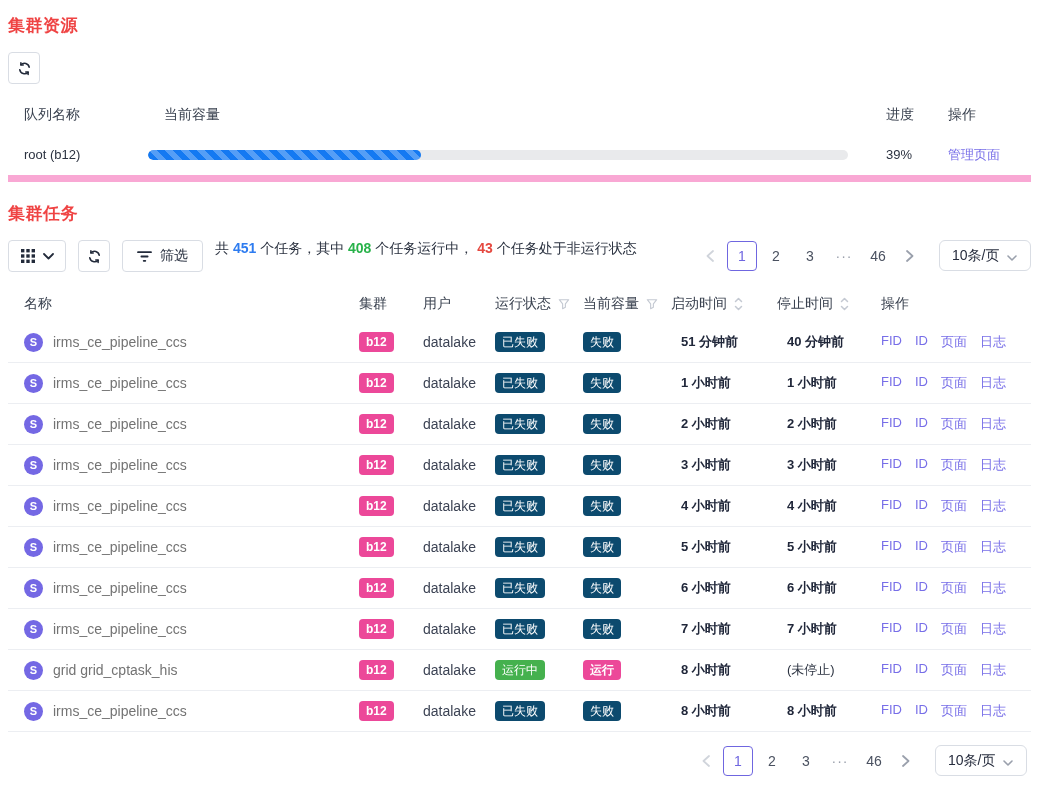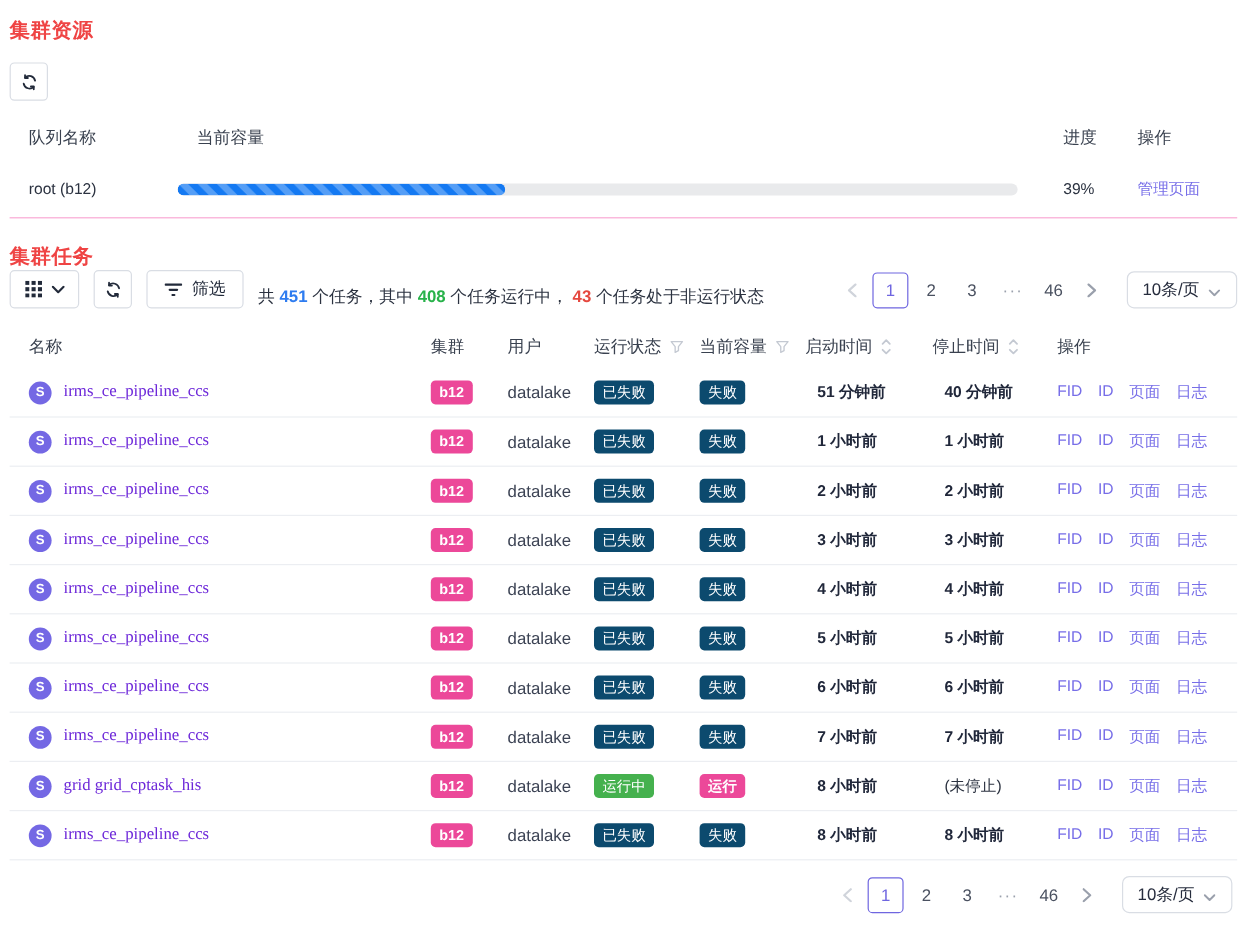--- a/index.html
+++ b/index.html
@@ -24,35 +24,35 @@
 
   
   .res-refresh { margin-top:15px; }
   .res-table { margin-top:12px; }
   .res-row {
     display:grid; grid-template-columns:140px 1fr 62px 99px;
     align-items:center;
   }
   .res-head { height:38px; color:#39414f; }
   .res-head > div { padding-left:16px; }
-  .res-data { height:48px; border-bottom:1px solid #f9a8d4; font-size:13px; color:#2b3240; }
+  .res-data { height:48px; border-bottom:7px solid #f9a8d4; font-size:13px; color:#2b3240; }
   .res-data > div { padding-left:16px; }
   .progress-wrap { padding-left:0 !important; padding-right:22px; }
   .progress-track { width:100%; height:10px; border-radius:5px; background:#e9eaec; overflow:hidden; }
   .progress-fill {
     height:100%; border-radius:5px; background-color:#1479f2;
     background-image:linear-gradient(45deg, rgba(255,255,255,.28) 25%, transparent 25%,
       transparent 50%, rgba(255,255,255,.28) 50%, rgba(255,255,255,.28) 75%, transparent 75%, transparent);
     background-size:16px 16px;
   }
   a.link { color:#776ee8; text-decoration:none; cursor:pointer; }
 
   
   .tasks-title { margin-top:20px; }
-  .toolbar { display:flex; align-items:flex-end; }
+  .toolbar { margin-top:15px; display:flex; align-items:flex-start; }
   .grid-btn { width:58px; margin-right:12px; }
   .tb-refresh { margin-right:12px; }
   .filter-btn { padding:0 14px; margin-right:12px; }
   .summary { font-size:14px; color:#2b3240; white-space:nowrap; }
   .summary b { font-weight:700; }
   .num-blue { color:#2e7cf0; } .num-green { color:#28b24a; } .num-red { color:#e5483f; }
   .toolbar-spacer { flex:1; }
 
   
   .pagination { display:flex; align-items:center; gap:4px; }
@@ -85,21 +85,21 @@
   .t-head { height:36px; color:#39414f; font-size:14px; }
   .t-head .hcell { display:flex; align-items:center; gap:7px; }
   .t-body .t-row { height:41px; border-bottom:1px solid #eceef2; }
   .cell-name { display:flex; align-items:center; gap:10px; padding-left:16px; min-width:0; }
   .t-head .cell-name { padding-left:16px; }
   .avatar {
     width:19px; height:19px; border-radius:50%; background:#7468e4; color:#fff;
     display:inline-flex; align-items:center; justify-content:center;
     font-size:11px; font-weight:700; flex:0 0 19px;
   }
-  .name-text { color:#6d28d9; white-space:nowrap; overflow:hidden; text-overflow:ellipsis;font-family:Liberation Serif, serif; }
+  .name-text { color:#737373; white-space:nowrap; overflow:hidden; text-overflow:ellipsis; }
   .tag {
     display:inline-block; padding:2px 7px; border-radius:4px; color:#fff;
     font-size:12px; font-weight:700; line-height:16px;
   }
   .tag.cyan { background:#ec4899; }
   .tag.red { background:#0c4a6e; font-weight:400; }
   .tag.green { background:#45b14e; font-weight:400; }
   .cell-user { color:#3c4354; }
   .cell-time { font-size:13px; font-weight:700; color:#20273a; padding-left:10px; }
   .cell-time.plain { font-weight:400; color:#2b3240; }

